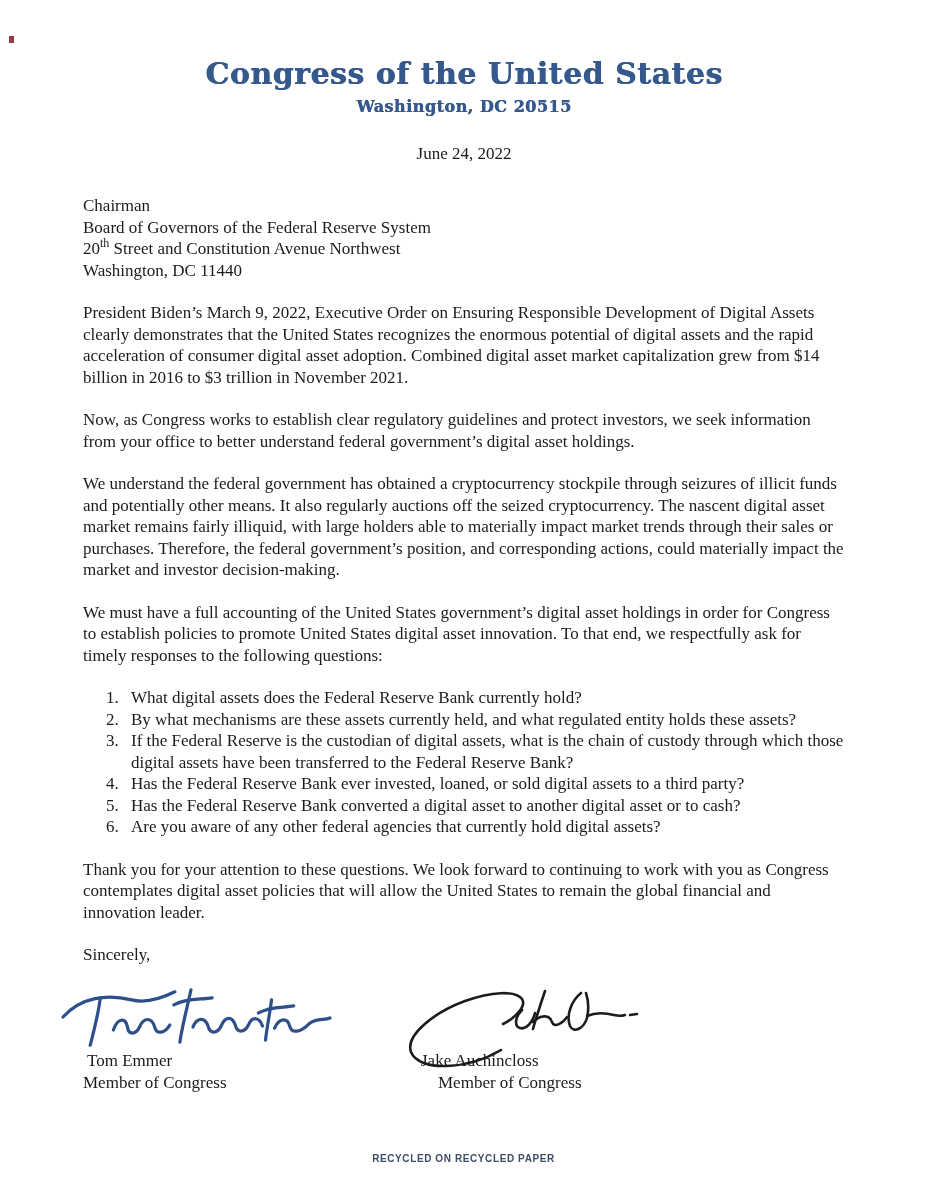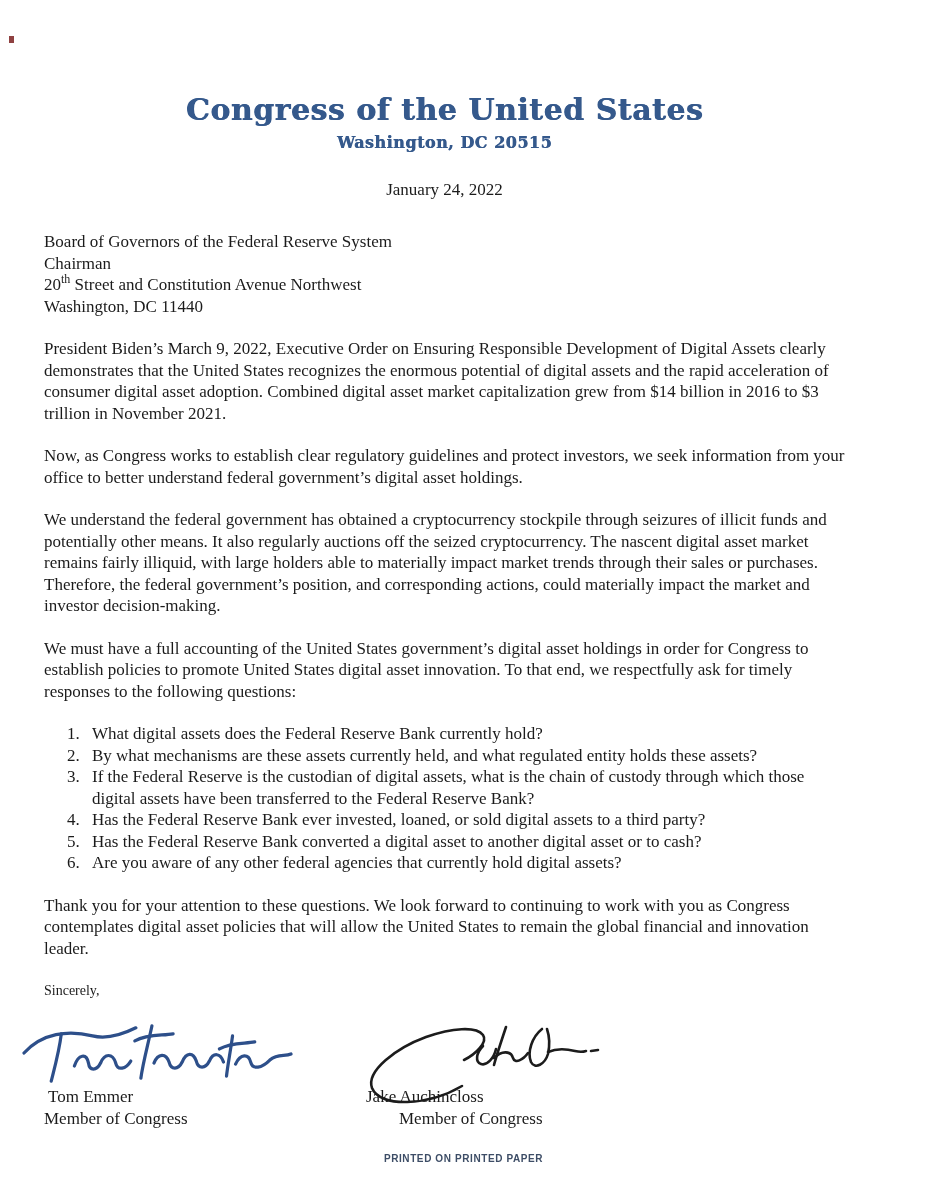--- a/index.html
+++ b/index.html
@@ -5,21 +5,21 @@
   html,body { margin:0; padding:0; background:#e9e9e9; }
   .page {
     position:relative;
     width:927px; height:1200px;
     margin:0 auto;
     background:#ffffff;
     font-family:"Liberation Serif", serif;
     color:#1b1b1b;
     overflow:hidden;
   }
-  .content { padding:56px 82px 0 44px;margin-top:36px; }
+  .content { padding:56px 82px 0 83px; }
 
   
   .letterhead { text-align:center; color:var(--letterhead-blue,#35598c); }
   .letterhead-line1 {
     font-family:"DejaVu Serif", serif;
     font-weight:bold;
     font-size:30px;
     line-height:36px;
     letter-spacing:0.5px;
     text-shadow:0.6px 0 0 currentColor;
@@ -55,33 +55,33 @@
     position:relative;
     padding-left:25px;
     margin:0;
   }
   ol.questions li::before {
     content:counter(q) ".";
     position:absolute;
     left:0;
   }
 
-  .valediction { margin-top:21px; font-size:14px; line-height:21.5px; }
+  .valediction { margin-top:21px; font-size:17px; line-height:21.5px; }
 
   
   .signature-row { position:relative; height:132px; }
   .sig-svg { position:absolute; }
   .sig-blue { color:var(--ink-blue,#2d4f8a); }
   .sig-black { color:var(--ink-black,#1c1c1c); }
   .sig-name, .sig-title { position:absolute; font-size:17px; line-height:21.5px; white-space:nowrap; }
   .tom-svg   { left:-22px; top:18px; width:272px; height:68px; }
   .tom-name  { left:4px;  top:84px; }
   .tom-title { left:0px;  top:106px; }
   .jake-svg   { left:320px; top:14px; width:240px; height:96px; }
-  .jake-name  { left:322px; top:84px; }
+  .jake-name  { left:338px; top:84px; }
   .jake-title { left:355px; top:106px; }
 
   .footer-note {
     position:absolute;
     left:0; right:0; top:1153px;
     text-align:center;
     font-family:"Liberation Sans", sans-serif;
     font-size:10px;
     font-weight:bold;
     letter-spacing:0.6px;
@@ -101,25 +101,25 @@
 
 <div class="page">
   <div class="corner-mark"></div>
 
   <div class="content">
     <div class="letterhead">
       <div class="letterhead-line1">Congress of the United States</div>
       <div class="letterhead-line2">Washington, DC 20515</div>
     </div>
 
-    <div class="date-line">January 24, 2022</div>
+    <div class="date-line">June 24, 2022</div>
 
     <div class="recipient">
+      <div>Chairman</div>
       <div>Board of Governors of the Federal Reserve System</div>
-      <div>Chairman</div>
       <div><span>20</span><sup>th</sup><span> Street and Constitution Avenue Northwest</span></div>
       <div>Washington, DC 11440</div>
     </div>
 
     <div class="body-text">
       <p>President Biden’s March 9, 2022, Executive Order on Ensuring Responsible Development of Digital Assets clearly demonstrates that the United States recognizes the enormous potential of digital assets and the rapid acceleration of consumer digital asset adoption. Combined digital asset market capitalization grew from $14 billion in 2016 to $3 trillion in November 2021.</p>
       <p>Now, as Congress works to establish clear regulatory guidelines and protect investors, we seek information from your office to better understand federal government’s digital asset holdings.</p>
       <p>We understand the federal government has obtained a cryptocurrency stockpile through seizures of illicit funds and potentially other means. It also regularly auctions off the seized cryptocurrency. The nascent digital asset market remains fairly illiquid, with large holders able to materially impact market trends through their sales or purchases. Therefore, the federal government’s position, and corresponding actions, could materially impact the market and investor decision-making.</p>
       <p>We must have a full accounting of the United States government’s digital asset holdings in order for Congress to establish policies to promote United States digital asset innovation. To that end, we respectfully ask for timely responses to the following questions:</p>
 
@@ -160,14 +160,14 @@
         <path d="M130,42 C138,34 147,35 149,42 C151,48 159,44 164,37"></path>
         <path d="M178,13 C168,21 163,36 167,46 C171,54 181,48 184,38 C186,29 185,19 183,13"></path>
         <path d="M184,36 C193,32 203,33 211,35 C215,36 219,36 222,35"></path>
         <path d="M227,35 L234,34"></path>
       </svg>
       <div class="sig-name jake-name">Jake Auchincloss</div>
       <div class="sig-title jake-title">Member of Congress</div>
     </div>
   </div>
 
-  <div class="footer-note">PRINTED ON PRINTED PAPER</div>
+  <div class="footer-note">RECYCLED ON RECYCLED PAPER</div>
 </div>
 
 </body></html>

